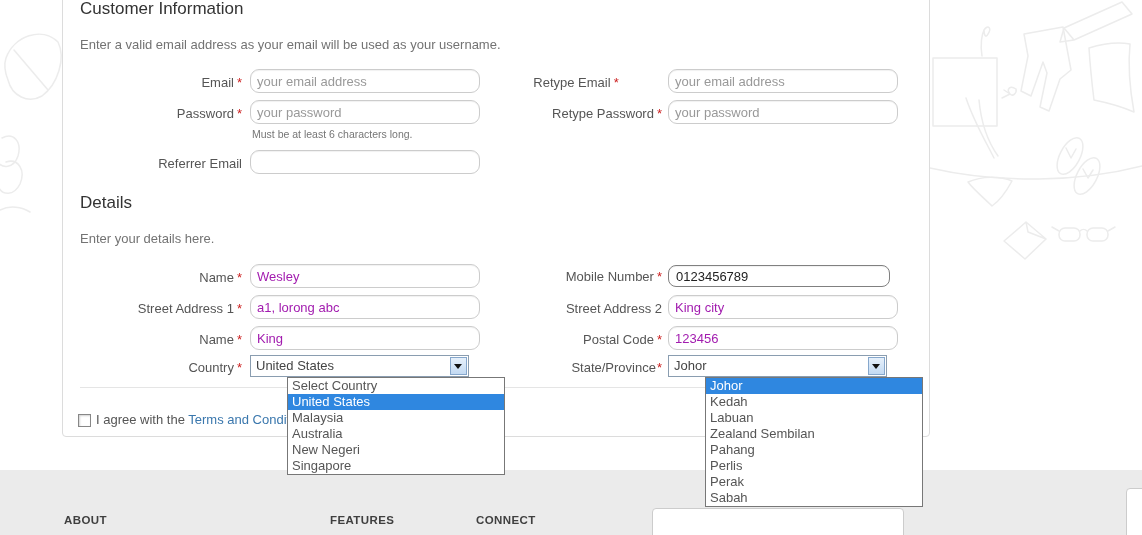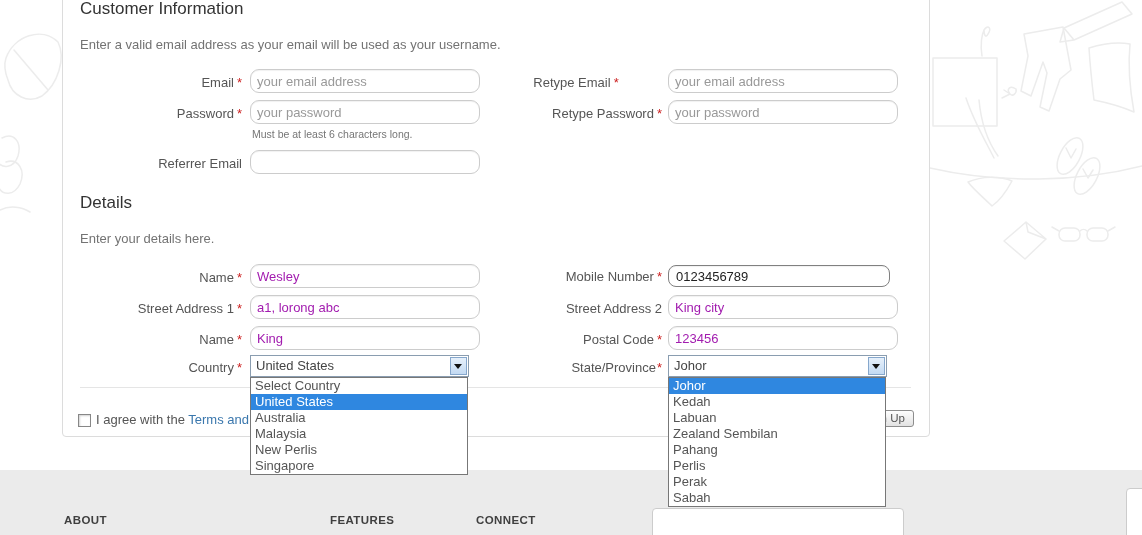--- a/index.html
+++ b/index.html
@@ -43,21 +43,21 @@
     box-sizing:border-box;border:1px solid #86a7cc;
     background:linear-gradient(#e6f0fb,#c3daf3);
   }
   .selarrow::after{
     content:"";position:absolute;left:3px;top:6px;
     border-left:4px solid transparent;border-right:4px solid transparent;
     border-top:5px solid #111;
   }
   .list{
     box-sizing:border-box;width:218px;background:#fff;
-    border:1px solid #777;z-index:6;
+    border:1px solid #777;z-index:6;margin-left:37px;
   }
   .opt{height:16px;line-height:16px;font-size:13px;color:#555;padding-left:4px;white-space:nowrap;overflow:hidden;}
   .opt.selected{background:#2f87e0;color:#fff;}
   .hrline{height:1px;background:#e5e5e5;z-index:2;}
   .checkbox{
     box-sizing:border-box;width:13px;height:13px;background:#fff;
     border:1px solid #878787;box-shadow:inset 1px 1px 2px rgba(0,0,0,0.18);
     z-index:2;
   }
   .agree{font-size:13px;color:#555;z-index:2;white-space:nowrap;}
@@ -156,23 +156,23 @@
 <div class="abs fpanel" style="left:1126px;top:488px;width:30px;height:60px;"></div>
 
 <div class="abs lbl" style="left:70px;top:360px;"><span>Country</span><span class="req">*</span></div>
 <div class="abs selbox" style="left:250px;top:355px;">
   <span class="selval">United States</span>
   <span class="selarrow"></span>
 </div>
 <div class="abs list" style="left:250px;top:377px;">
   <div class="opt">Select Country</div>
   <div class="opt selected">United States</div>
+  <div class="opt">Malaysia</div>
   <div class="opt">Australia</div>
-  <div class="opt">Malaysia</div>
-  <div class="opt">New Perlis</div>
+  <div class="opt">New Negeri</div>
   <div class="opt">Singapore</div>
 </div>
 
 <div class="abs lbl" style="left:490px;top:360px;"><span>State/Province</span><span class="req tight">*</span></div>
 <div class="abs selbox" style="left:668px;top:355px;">
   <span class="selval">Johor</span>
   <span class="selarrow"></span>
 </div>
 <div class="abs list" style="left:668px;top:377px;">
   <div class="opt selected">Johor</div>

